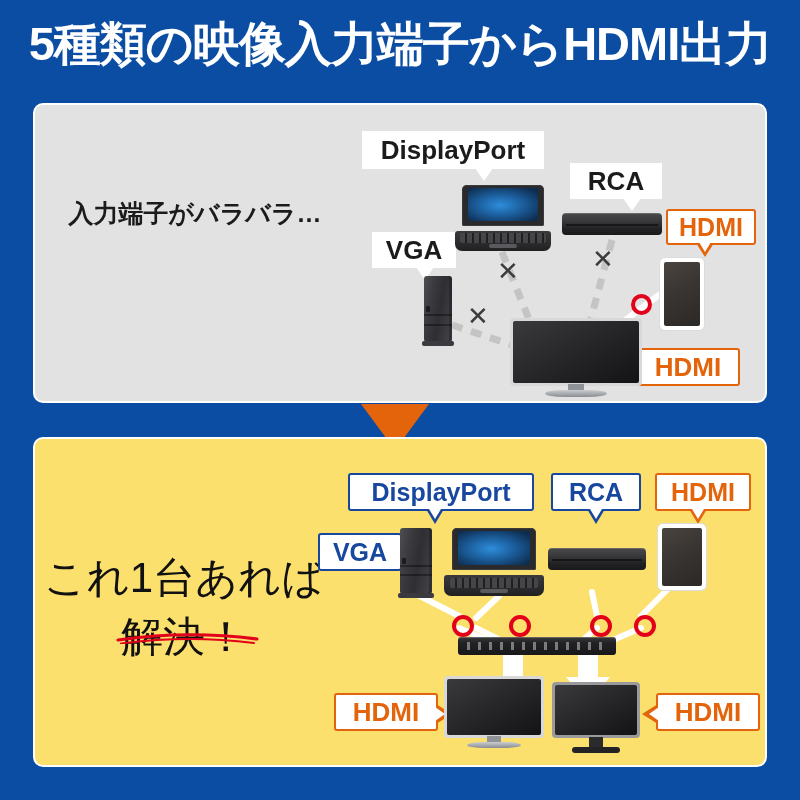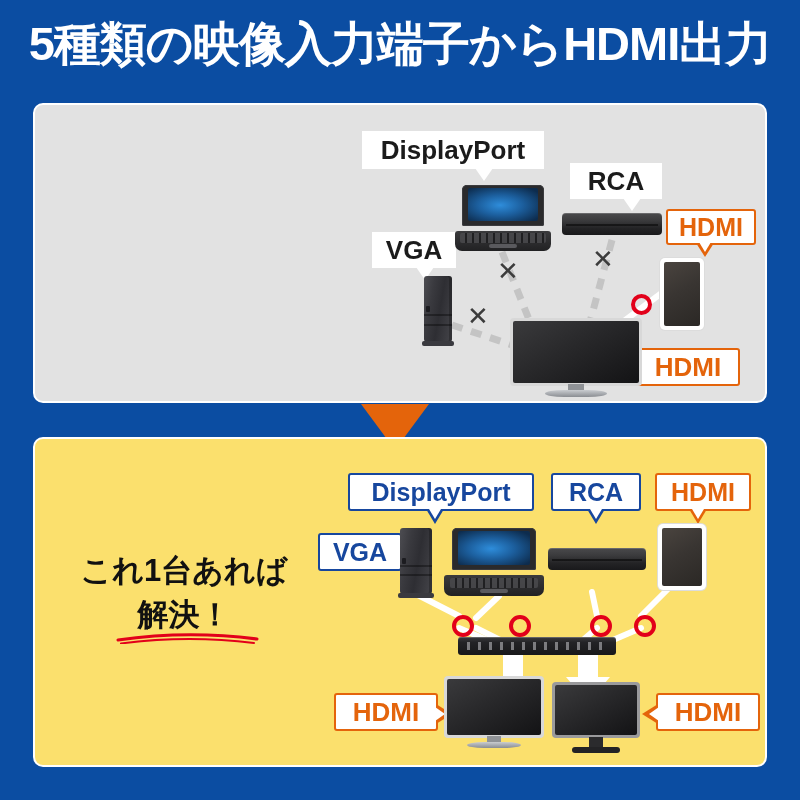--- a/index.html
+++ b/index.html
@@ -51,21 +51,21 @@
 
   
   .top-copy{
     position:absolute;left:40px;top:196px;width:310px;
     text-align:center;color:#1b1b1b;
     font-size:25px;font-weight:bold;line-height:1.42;
   }
   .bottom-copy{
     position:absolute;left:34px;top:550px;width:300px;
     text-align:center;color:#111111;
-    font-size:31px;font-weight:bold;line-height:1.35;
+    font-size:42px;font-weight:normal;line-height:1.35;
   }
   .bottom-copy .l2{display:block;margin-top:2px;}
   .redline{
     position:absolute;left:115px;top:630px;width:145px;height:14px;
     overflow:hidden;
   }
   .redline svg{display:block}
 
   
   .lbl{
@@ -212,20 +212,21 @@
 </head>
 <body>
 
 <div class="stage">
 
   <div class="title">5種類の映像入力端子からHDMI出力</div>
 
   <div class="panel panel-top"></div>
 
   <div class="top-copy">
+    <div>入力端子がバラバラ…</div>
   </div>
 
   <svg class="svg-layer">
 
     <line x1="502" y1="252" x2="530" y2="322" stroke="#C4C4C4" stroke-width="7" stroke-dasharray="11 9"></line>
 
     <line x1="612" y1="240" x2="590" y2="322" stroke="#C4C4C4" stroke-width="7" stroke-dasharray="11 9"></line>
 
     <line x1="452" y1="325" x2="512" y2="345" stroke="#C4C4C4" stroke-width="7" stroke-dasharray="11 9"></line>
 

